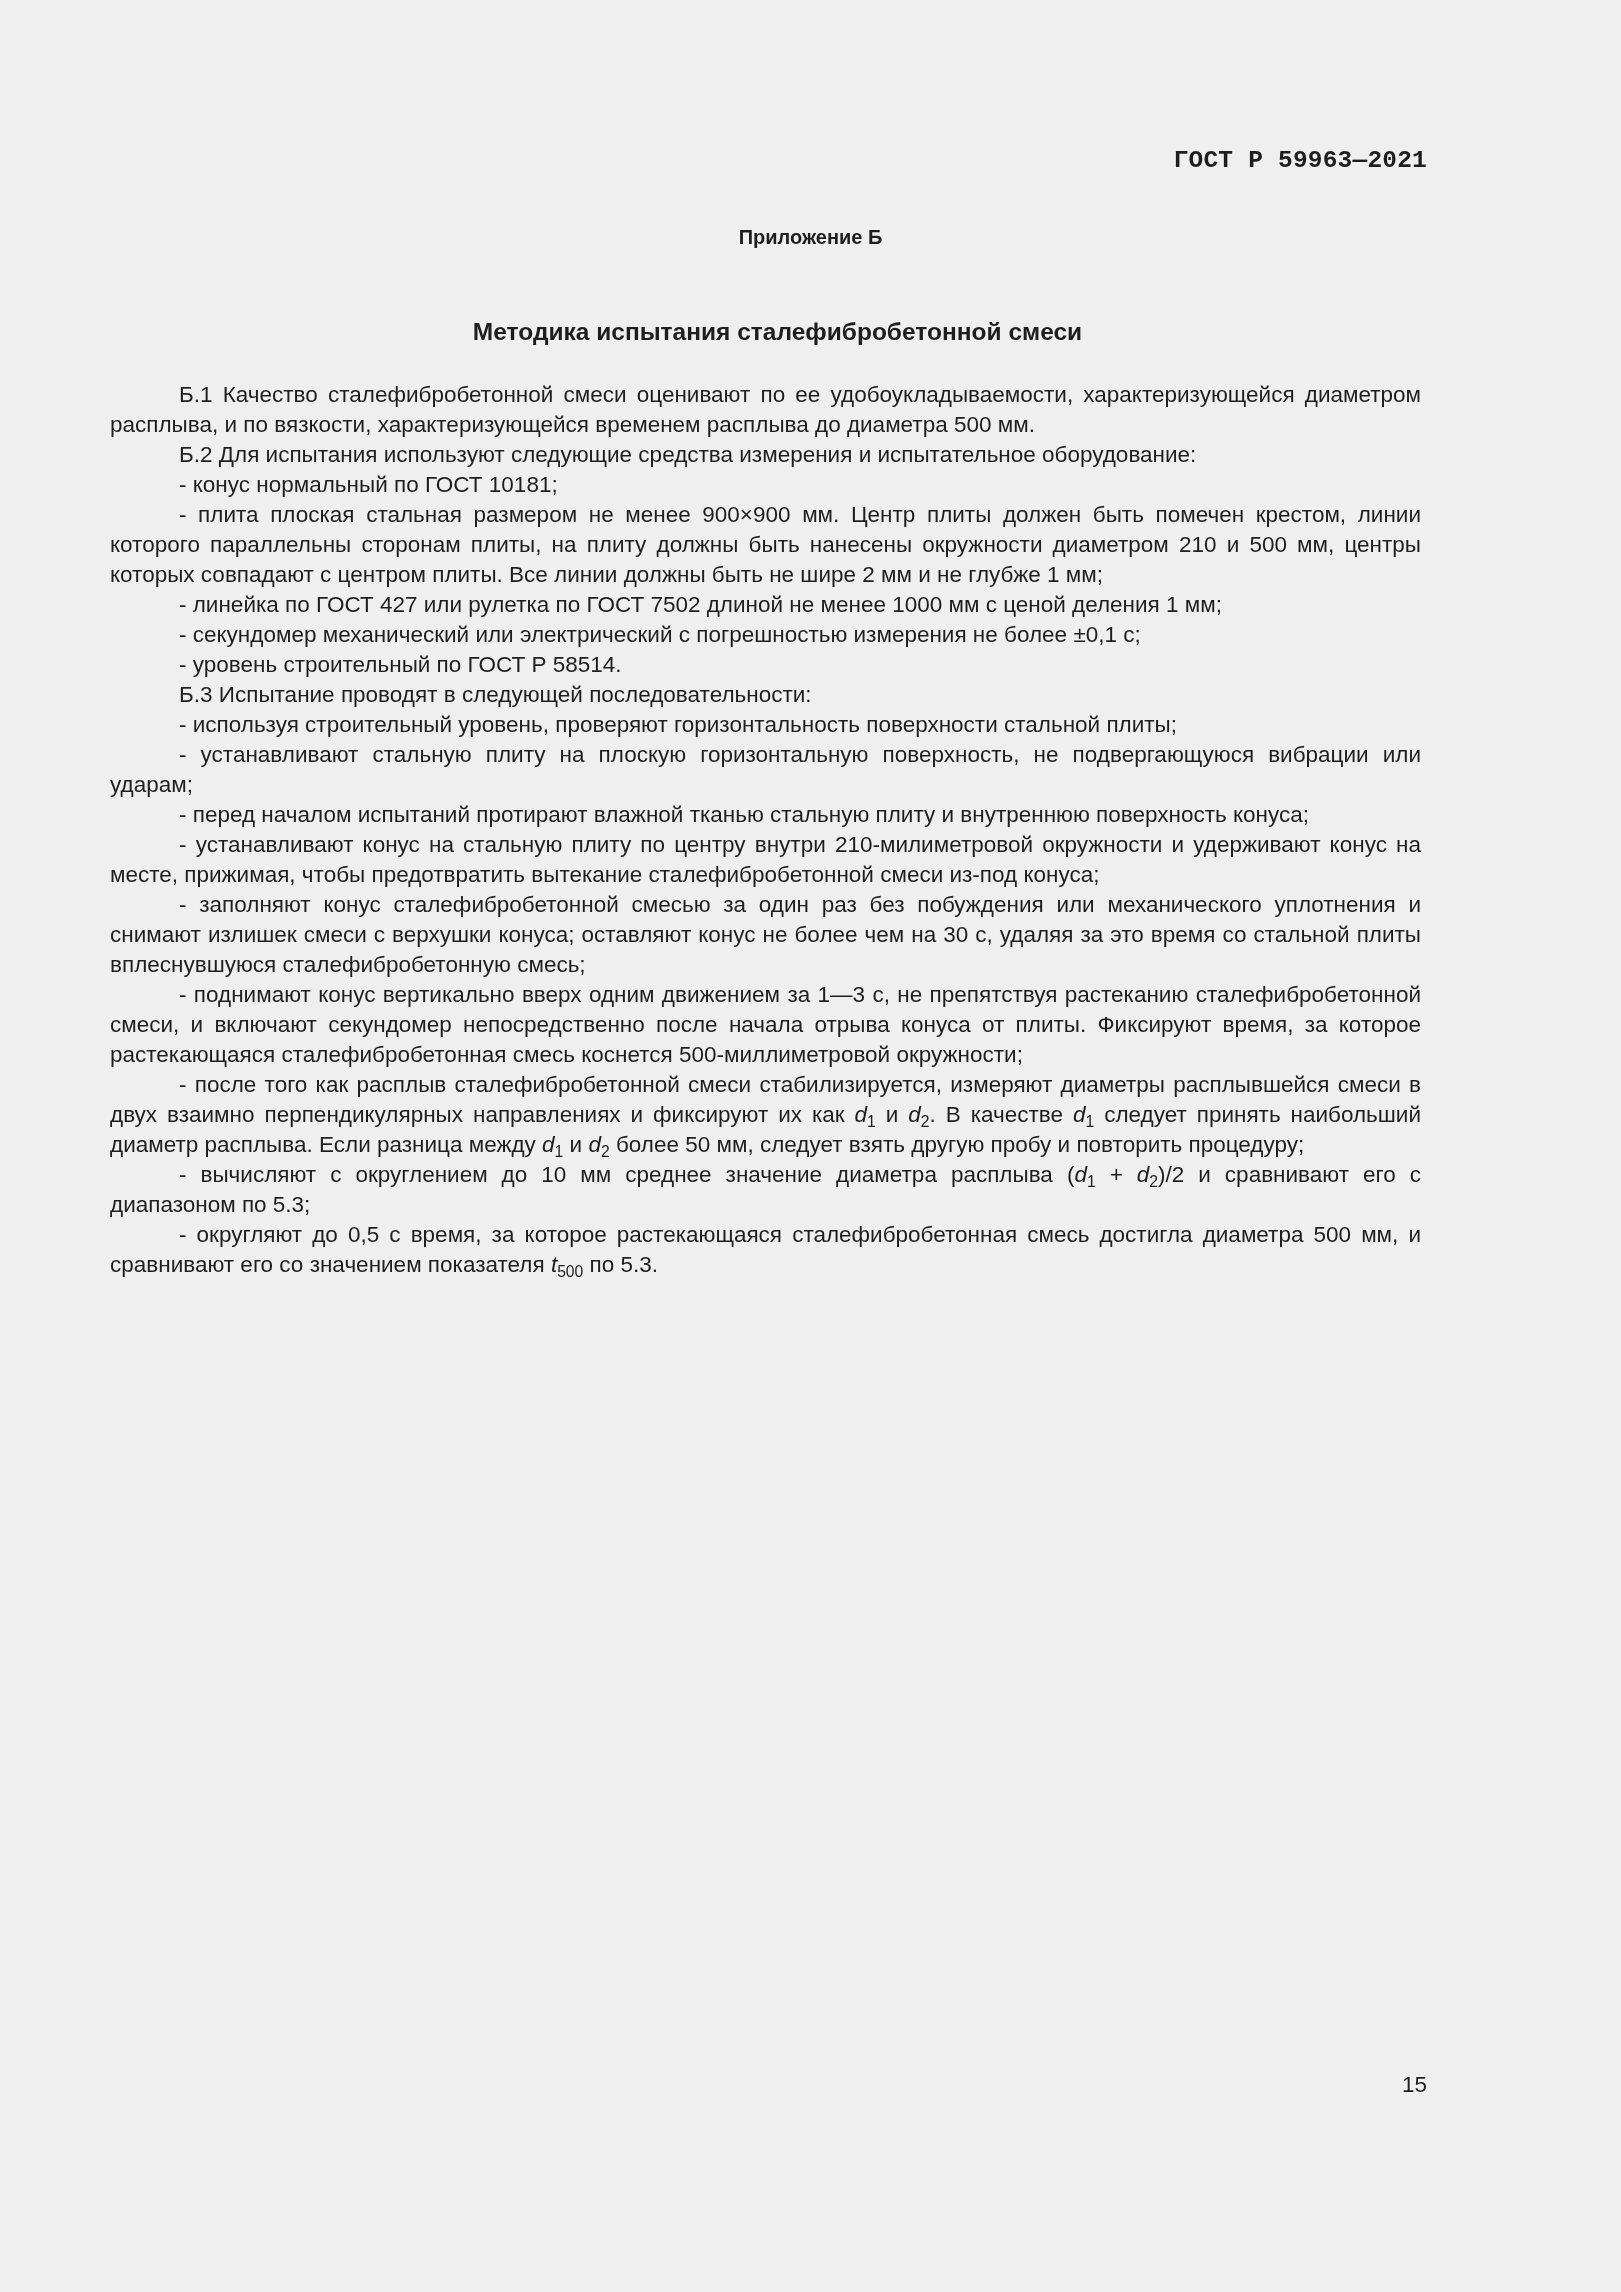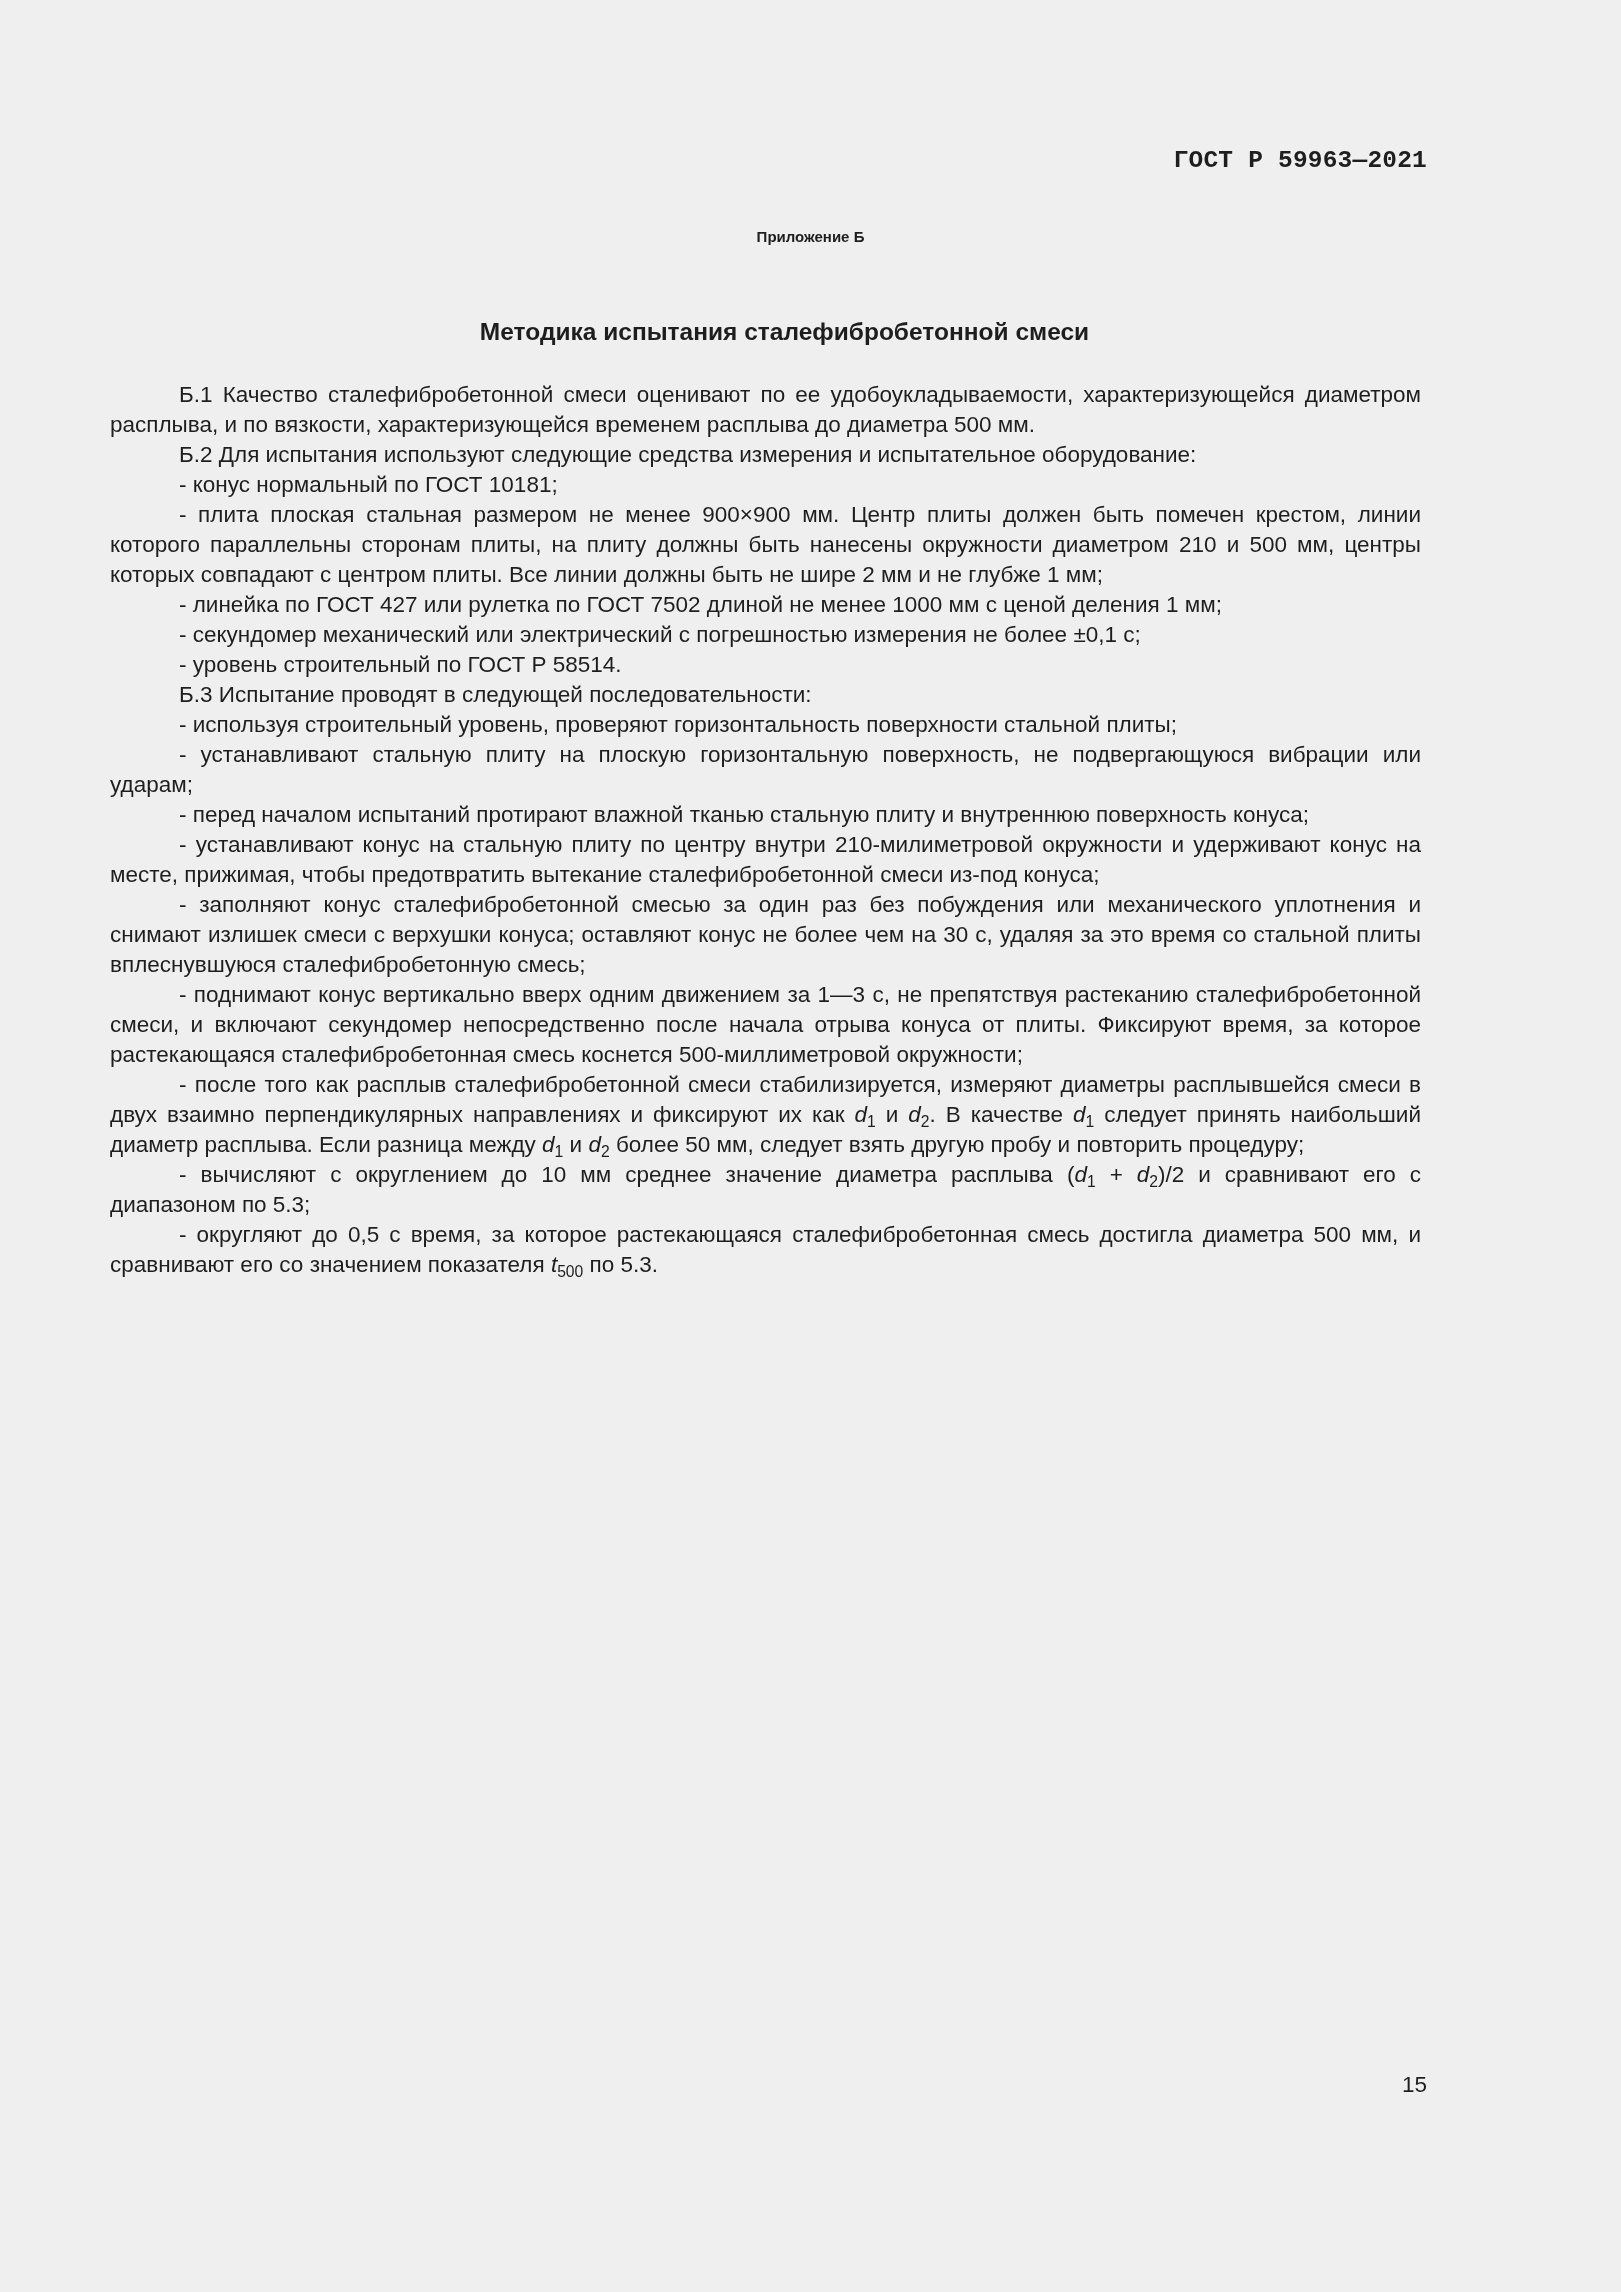--- a/index.html
+++ b/index.html
@@ -10,24 +10,24 @@
     font-family: "Liberation Sans", "DejaVu Sans", sans-serif;
     color: #1e1e1e;
     overflow: hidden;
   }
   .header-code {
     position: absolute; right: 194px; top: 147px;
     font-weight: bold; font-size: 24.5px; letter-spacing: 0.2px; font-family: Liberation Mono, monospace;
   }
   .appendix {
     position: absolute; left: 0; width: 1621px; top: 223px;
-    text-align: center; font-weight: bold; font-size: 15px; line-height: 28px;
+    text-align: center; font-weight: bold; font-size: 20px; line-height: 28px;
   }
   .title {
-    position: absolute; left: 12px; width: 1545px; top: 318px;
+    position: absolute; left: 5px; width: 1545px; top: 318px;
     text-align: center; font-weight: bold; font-size: 24.5px;
   }
   .body {
     position: absolute; left: 110px; width: 1311px; top: 380px;
     font-size: 22.5px; line-height: 30px; text-align: justify;
   }
   .body p { margin: 0; text-indent: 69px; }
   .body i { font-style: italic; }
   .body sub { font-size: 15.7px; vertical-align: -4.9px; line-height: 0; }
   .page-num {

